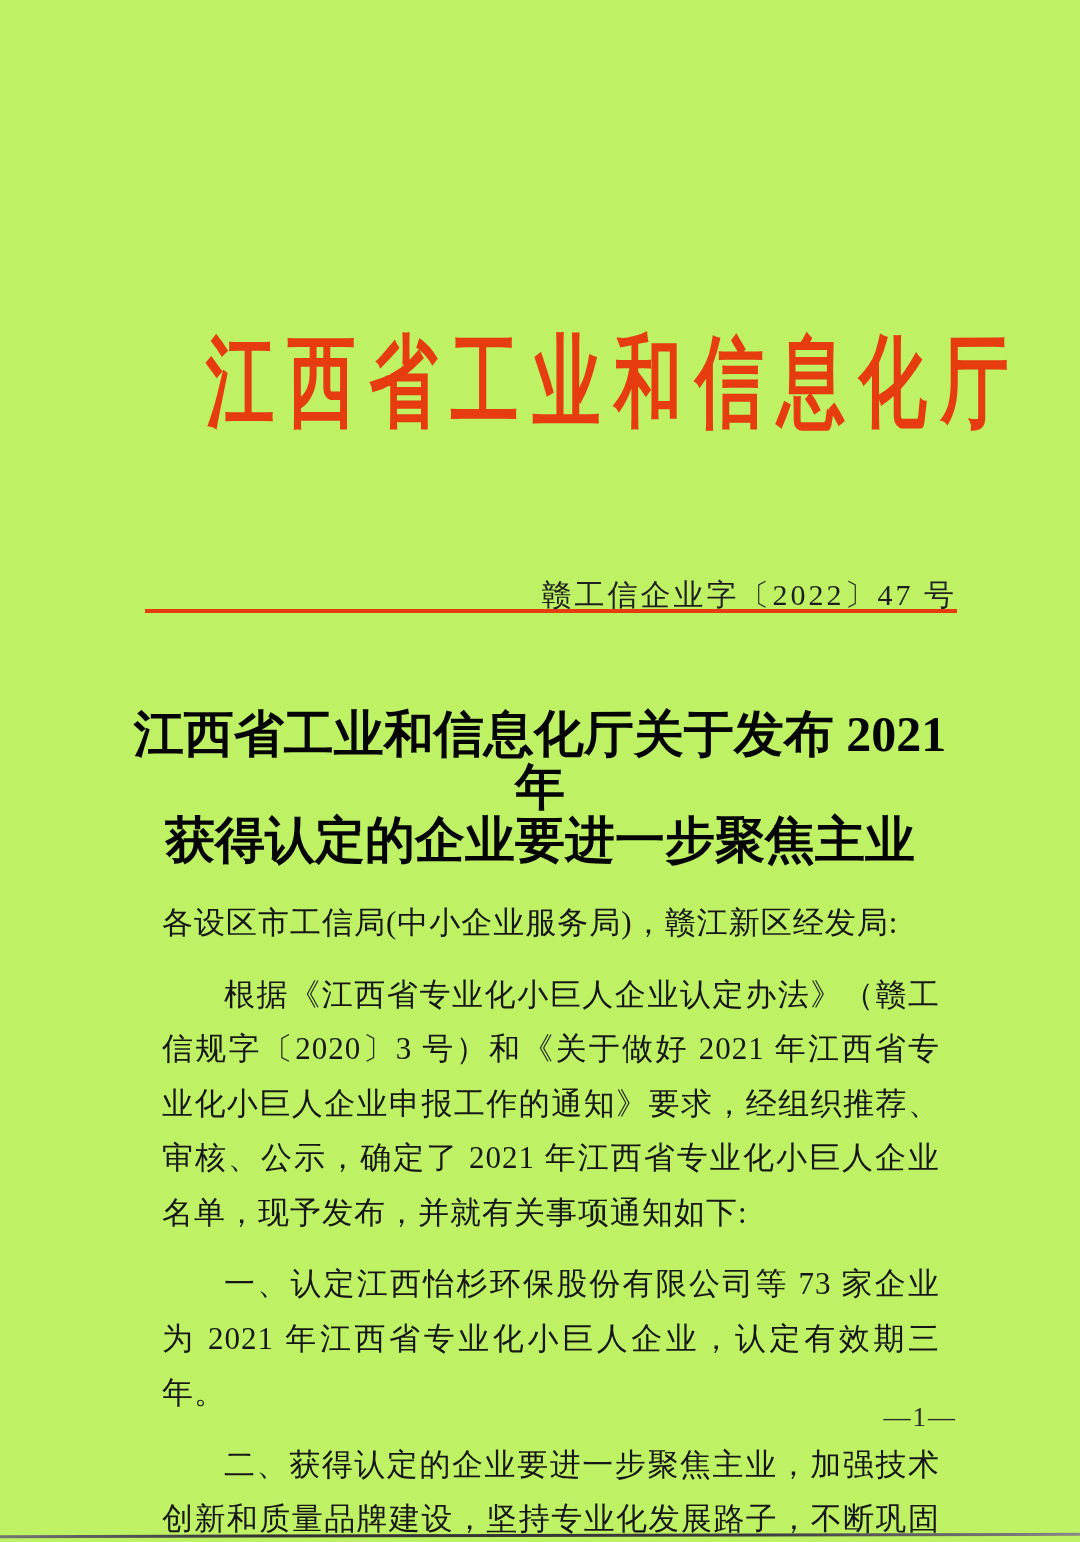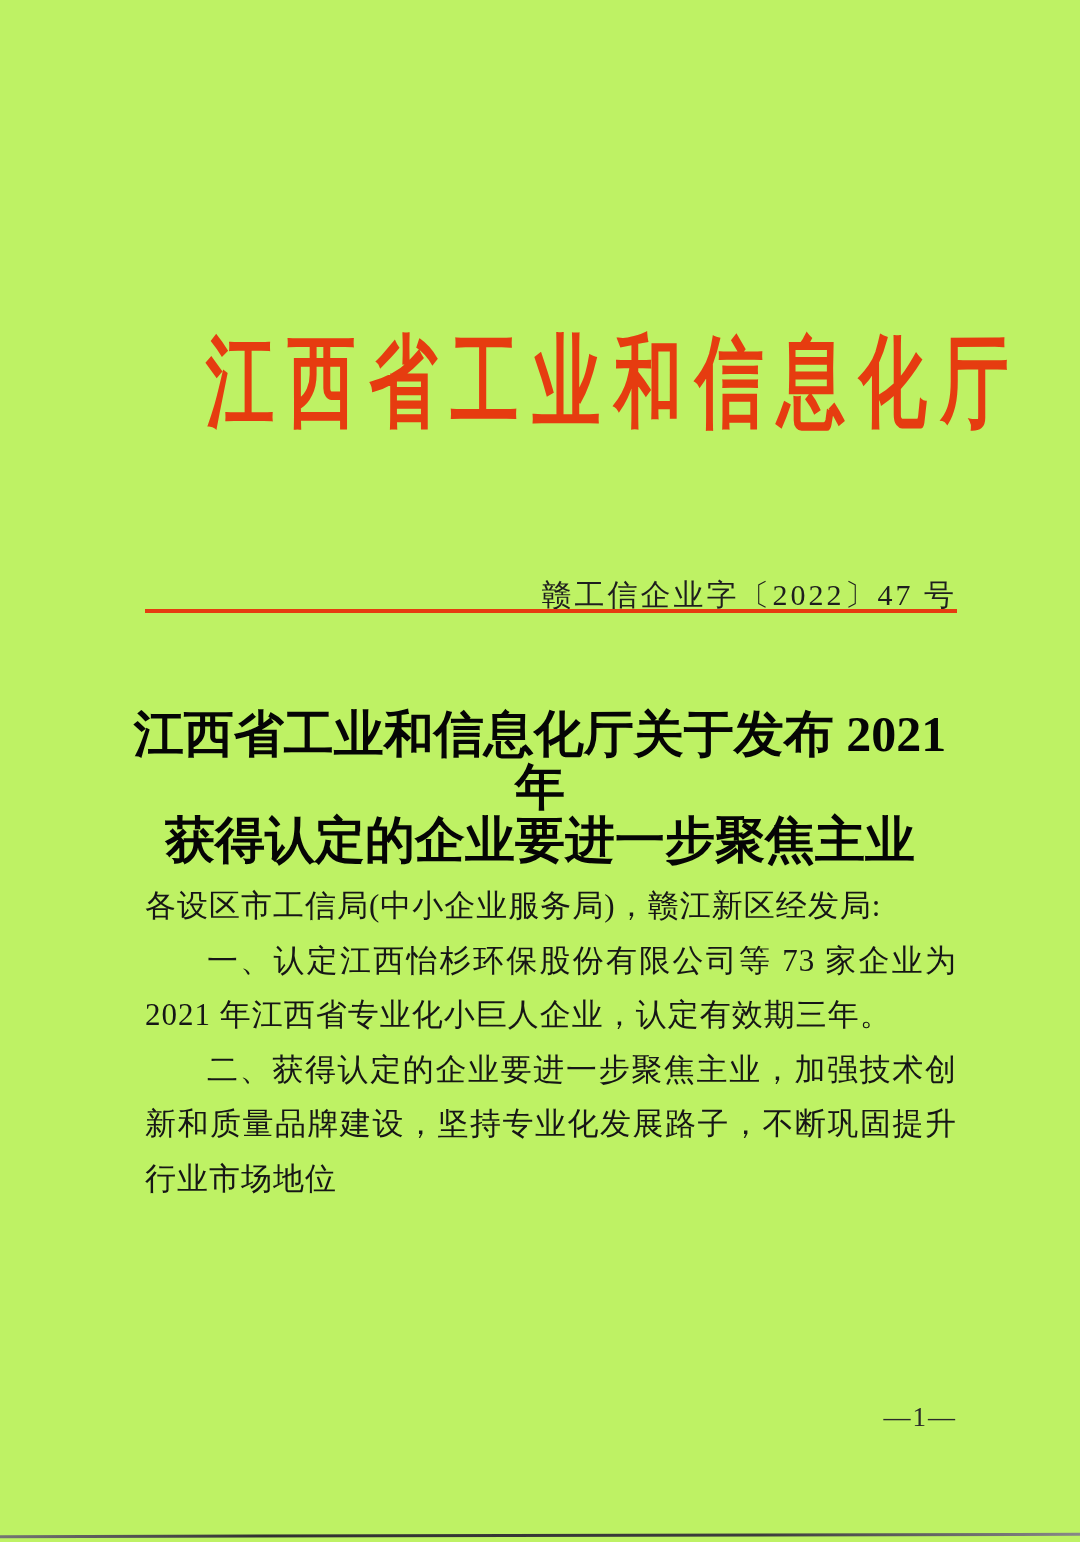--- a/index.html
+++ b/index.html
@@ -71,21 +71,21 @@
     top: 879px;
     left: 145px;
     width: 812px;
     font-size: 31px;
     line-height: 54.5px;
     letter-spacing: 1px;
     color: var(--body-text, #161616);
     text-align: justify;
   }
   .body-block p {
-    margin: 0;
+    margin: 17px;
     text-indent: 2em;
     text-align-last: left;
   }
   .body-block p.salutation {
     text-indent: 0;
   }
   .page-number {
     position: absolute;
     top: 1400px;
     left: 145px;
@@ -120,20 +120,21 @@
 
   <div class="red-line"></div>
 
   <div class="title">
     <div>江西省工业和信息化厅关于发布 2021 年</div>
     <div>获得认定的企业要进一步聚焦主业</div>
   </div>
 
   <div class="body-block">
     <p class="salutation">各设区市工信局(中小企业服务局)，赣江新区经发局:</p>
+    <p>根据《江西省专业化小巨人企业认定办法》（赣工信规字〔2020〕3 号）和《关于做好 2021 年江西省专业化小巨人企业申报工作的通知》要求，经组织推荐、审核、公示，确定了 2021 年江西省专业化小巨人企业名单，现予发布，并就有关事项通知如下:</p>
     <p>一、认定江西怡杉环保股份有限公司等 73 家企业为 2021 年江西省专业化小巨人企业，认定有效期三年。</p>
     <p>二、获得认定的企业要进一步聚焦主业，加强技术创新和质量品牌建设，坚持专业化发展路子，不断巩固提升行业市场地位</p>
   </div>
 
   <div class="page-number">—1—</div>
 
   <div class="scan-edge"></div>
 
 </div>
 

